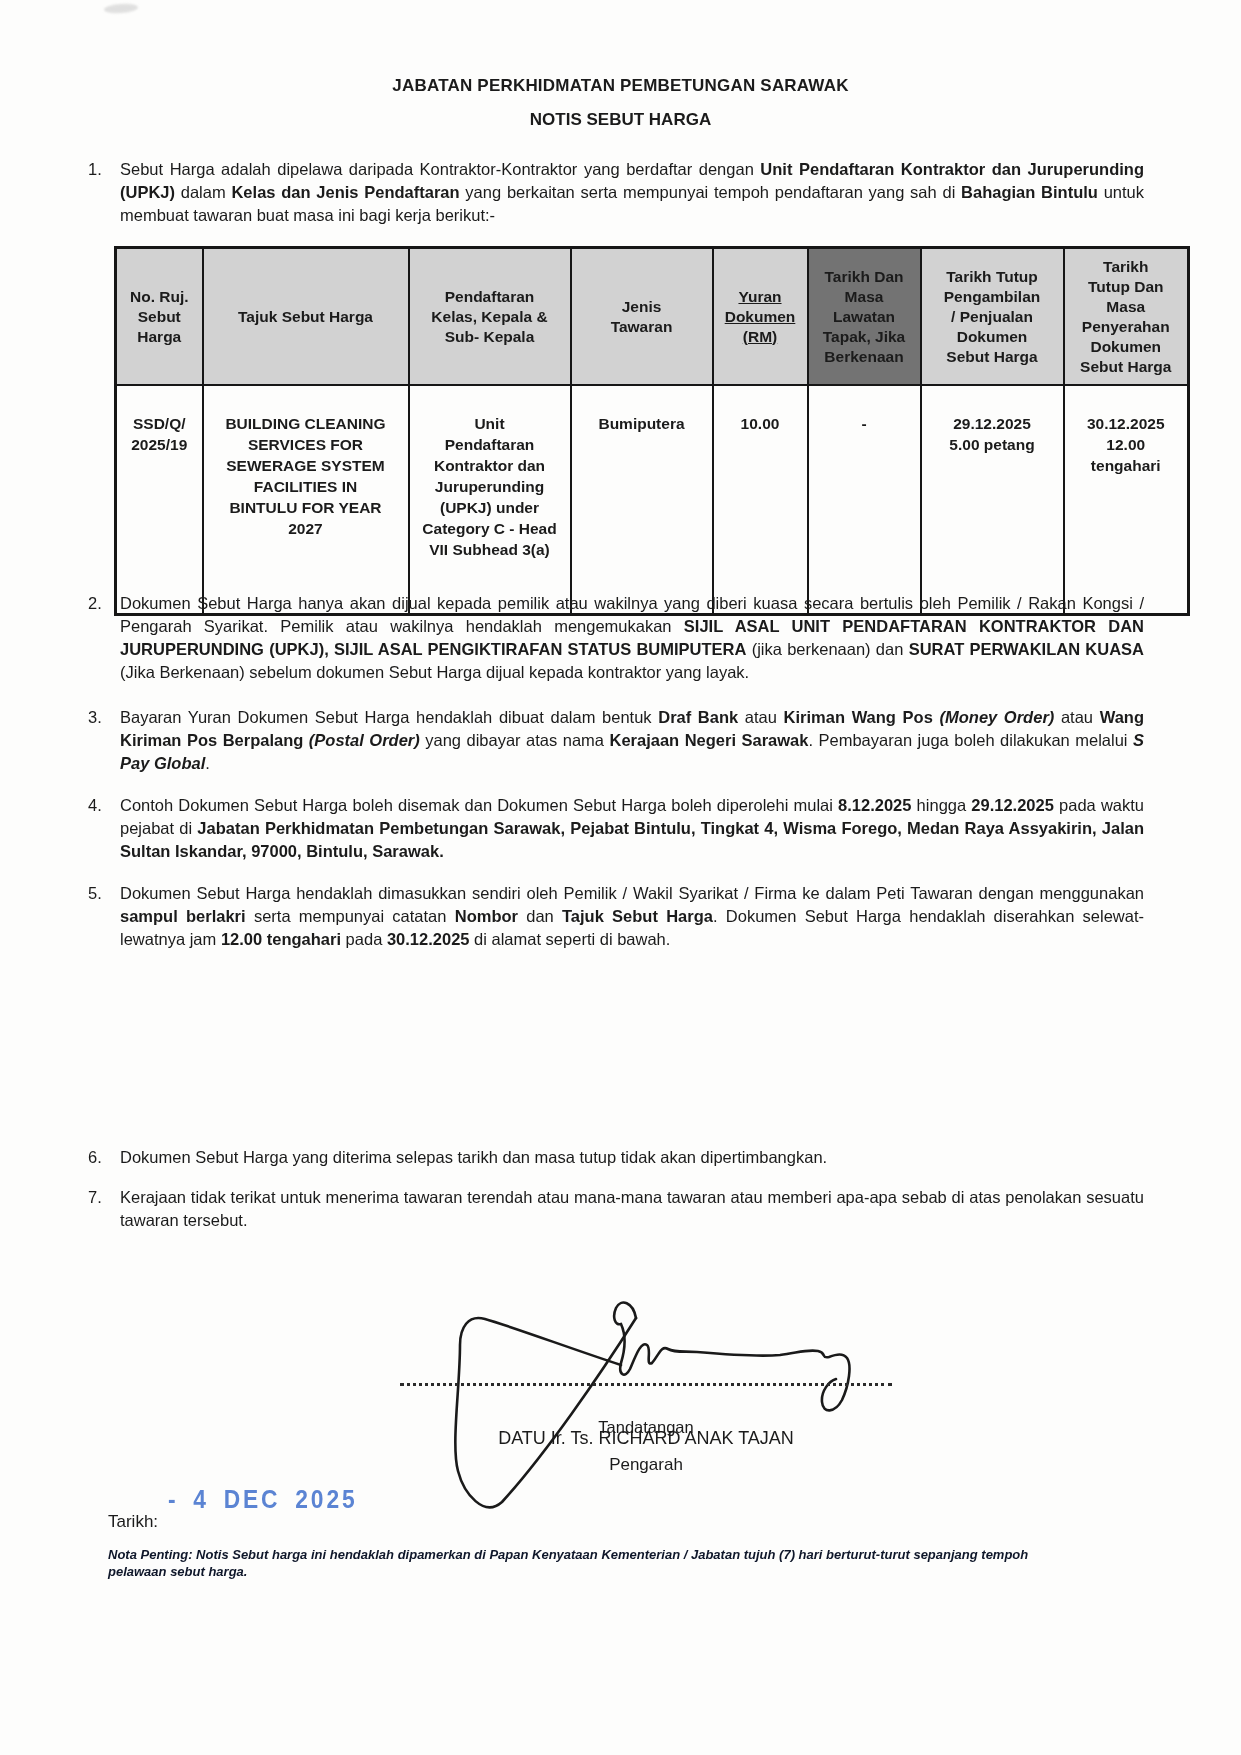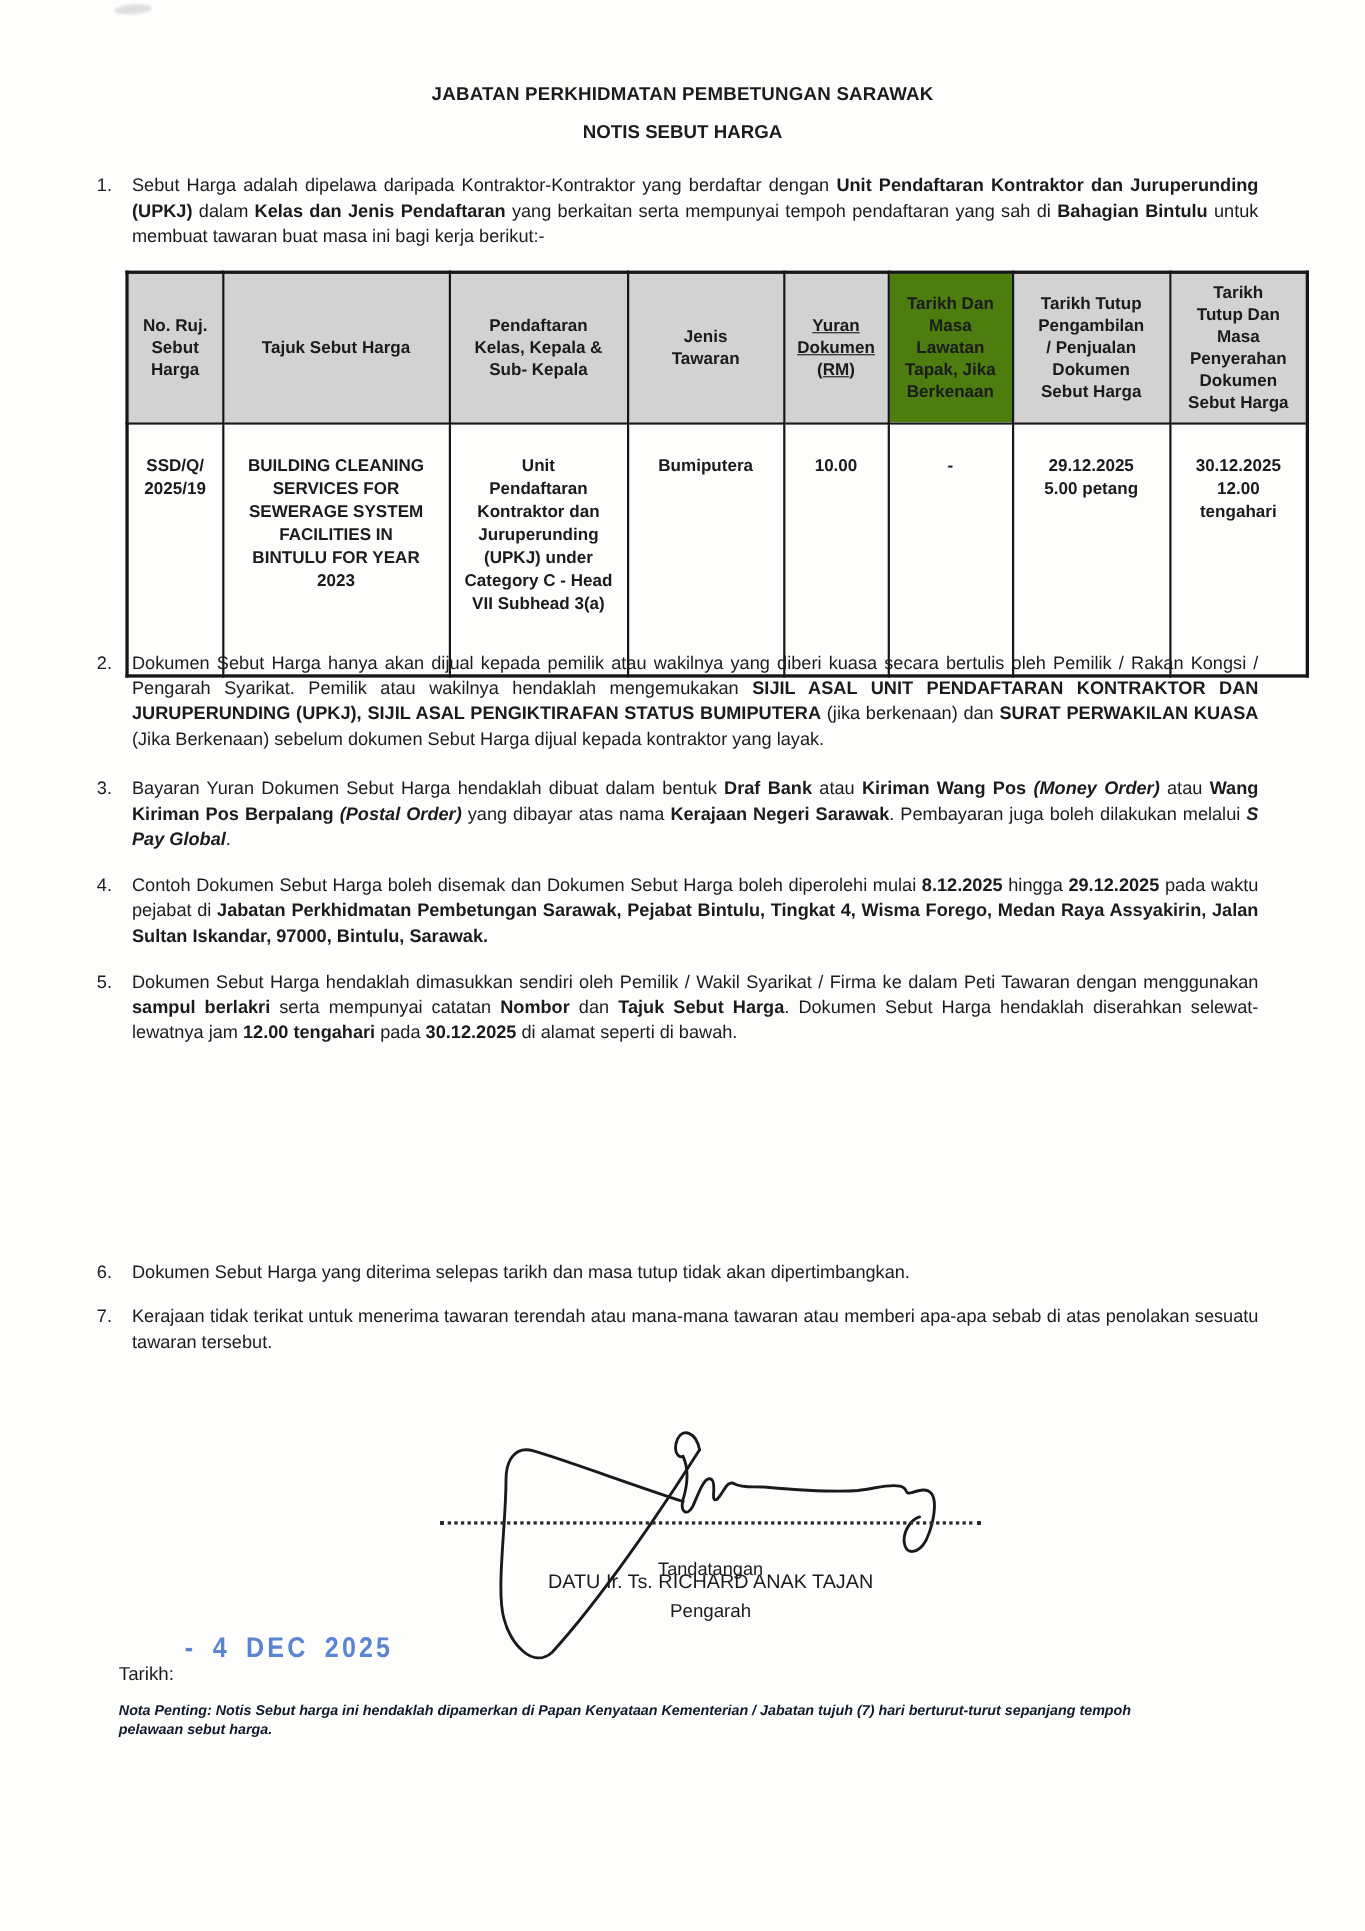--- a/index.html
+++ b/index.html
@@ -110,21 +110,21 @@
 Harga</th>
         <th class="pre" style="background: rgb(210, 210, 210);">Tajuk Sebut Harga</th>
         <th class="pre" style="background: rgb(210, 210, 210);">Pendaftaran
 Kelas, Kepala &amp;
 Sub- Kepala</th>
         <th class="pre" style="background: rgb(210, 210, 210);">Jenis
 Tawaran</th>
         <th class="pre" style="background: rgb(210, 210, 210); text-decoration: underline;">Yuran
 Dokumen
 (RM)</th>
-        <th class="pre" style="background: #4d7c0f;">Tarikh Dan
+        <th class="pre" style="background: #737373;">Tarikh Dan
 Masa
 Lawatan
 Tapak, Jika
 Berkenaan</th>
         <th class="pre" style="background: rgb(210, 210, 210);">Tarikh Tutup
 Pengambilan
 / Penjualan
 Dokumen
 Sebut Harga</th>
         <th class="pre" style="background: rgb(210, 210, 210);">Tarikh
@@ -137,21 +137,21 @@
     </thead>
     <tbody>
       <tr>
         <td class="pre">SSD/Q/
 2025/19</td>
         <td class="pre">BUILDING CLEANING
 SERVICES FOR
 SEWERAGE SYSTEM
 FACILITIES IN
 BINTULU FOR YEAR
-2023</td>
+2027</td>
         <td class="pre">Unit
 Pendaftaran
 Kontraktor dan
 Juruperunding
 (UPKJ) under
 Category C - Head
 VII Subhead 3(a)</td>
         <td class="pre">Bumiputera</td>
         <td class="pre">10.00</td>
         <td class="pre">-</td>

